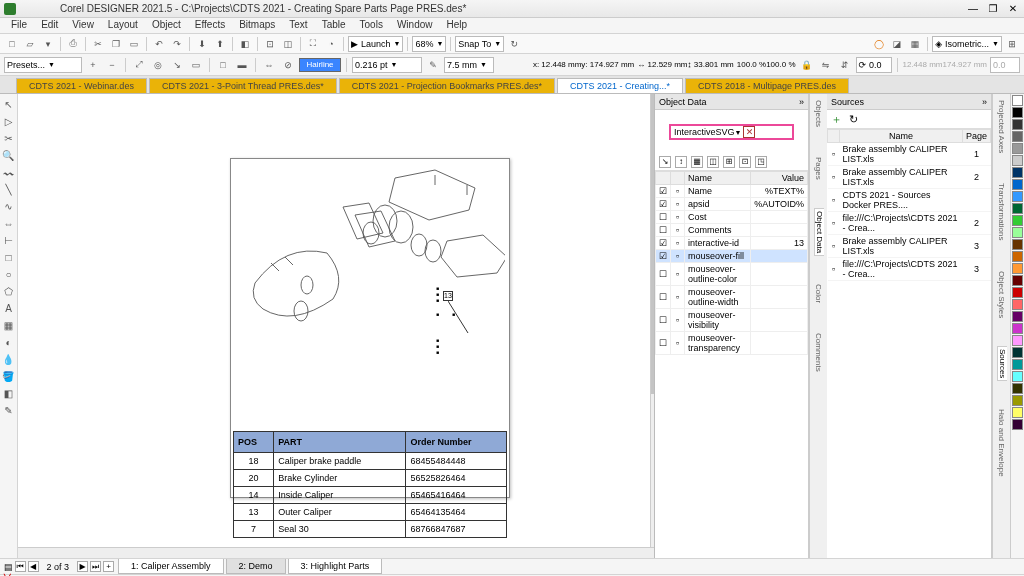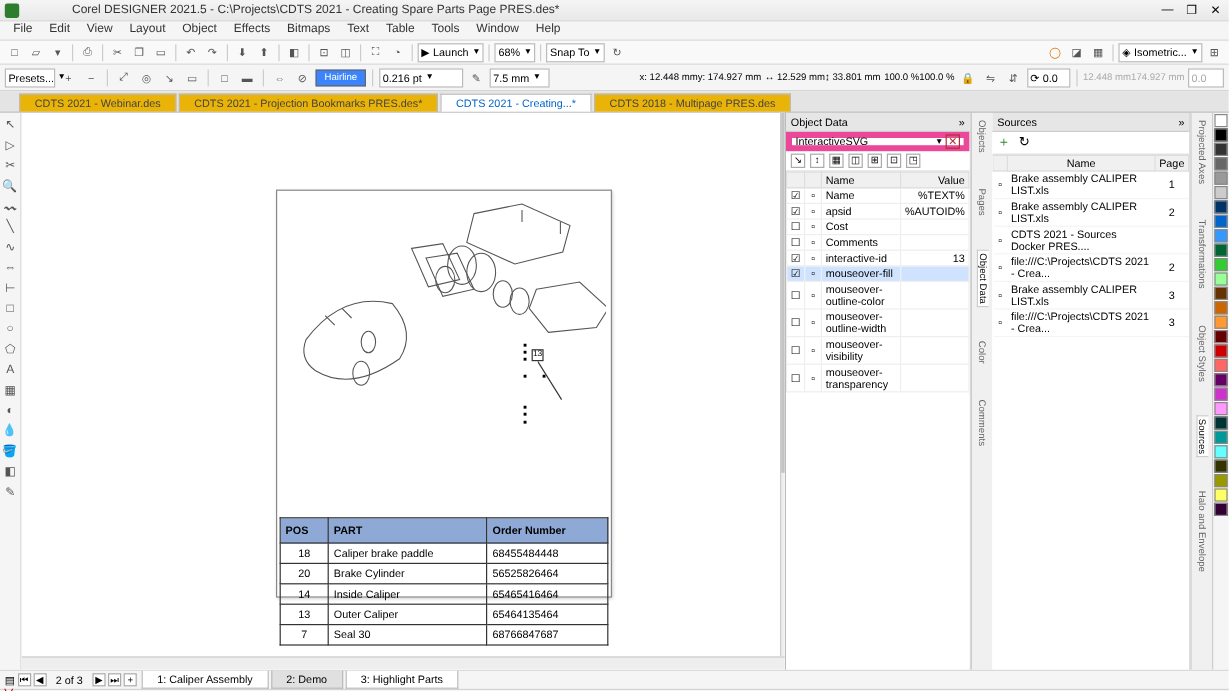--- a/index.html
+++ b/index.html
@@ -71,21 +71,21 @@
 .colorrow .sw { width: 10px; height: 10px; border: 1px solid #999; }
 
 
 .dockers { width: 356px; display: flex; border-left: 1px solid #bbb; }
 .docker-col { flex: 1; display: flex; flex-direction: column; border-right: 1px solid #ccc; }
 .docker-title { height: 16px; background: #e6e6e6; padding: 1px 4px; font-size: 9px; display: flex; align-items: center; justify-content: space-between; border-bottom: 1px solid #ccc; }
 .docker-title .x { cursor: pointer; font-size: 9px; }
 .docker-body { flex: 1; background: #fff; overflow: hidden; position: relative; }
 
 
-.od-combo { margin: 0; height: 16px; border: 5px solid #ec4899; font-size: 9px; padding: 1px 3px; display: flex; align-items: center; justify-content: space-between; }
+.od-combo { margin: 14px; height: 16px; border: 2px solid #ec4899; font-size: 9px; padding: 1px 3px; display: flex; align-items: center; }
 .od-combo .closex { width: 12px; height: 12px; border: 1px solid #a33; color: #a33; text-align: center; line-height: 10px; font-size: 9px; cursor: pointer; }
 .od-icons { padding: 2px 4px; display: flex; gap: 4px; border-bottom: 1px solid #ddd; }
 .od-icons .i { width: 12px; height: 12px; border: 1px solid #aaa; cursor: pointer; font-size: 8px; text-align: center; line-height: 10px; }
 .od-table { width: 100%; font-size: 9px; border-collapse: collapse; }
 .od-table th { background: #f0f0f0; border: 1px solid #ddd; padding: 1px 3px; font-weight: normal; text-align: left; }
 .od-table td { border: 1px solid #eee; padding: 1px 3px; }
 .od-table tr.sel td { background: #cfe3ff; }
 .od-table .chkcell { width: 14px; text-align: center; }
 .od-table .pgcell { width: 14px; text-align: center; }
 
@@ -188,21 +188,21 @@
   <span class="tsep"></span>
   <span class="tcombo">
       <span>◈</span>
       <span>Isometric...</span>
       <span class="arrow">▼</span>
     </span>
   <span class="tbtn">⊞</span>
 </div>
 
 <div class="propbar">
-  <span class="tcombo" style="width:42px">
+  <span class="tcombo" style="width:78px">
       <span>Presets...</span>
       <span class="arrow">▼</span>
     </span>
   <span class="tbtn">+</span>
   <span class="tbtn">−</span>
   <span class="tsep"></span>
   <span class="tbtn">⤢</span>
   <span class="tbtn">◎</span>
   <span class="tbtn">↘</span>
   <span class="tbtn">▭</span>
@@ -248,20 +248,21 @@
     <span>12.448 mm</span>
     <span>174.927 mm</span>
   </div>
   <span class="tcombo" style="width:30px;color:#aaa">
       <span>0.0</span>
     </span>
 </div>
 
 <div class="doctabs" id="doctabs">
     <div class="doctab">CDTS 2021 - Webinar.des</div>
+    <div class="doctab">CDTS 2021 - 3-Point Thread PRES.des*</div>
     <div class="doctab">CDTS 2021 - Projection Bookmarks PRES.des*</div>
     <div class="doctab active">CDTS 2021 - Creating...*</div>
     <div class="doctab">CDTS 2018 - Multipage PRES.des</div>
   </div>
 
 <div class="main">
 
   <div class="toolbox">
     <div class="tool">↖</div>
     <div class="tool">▷</div>

